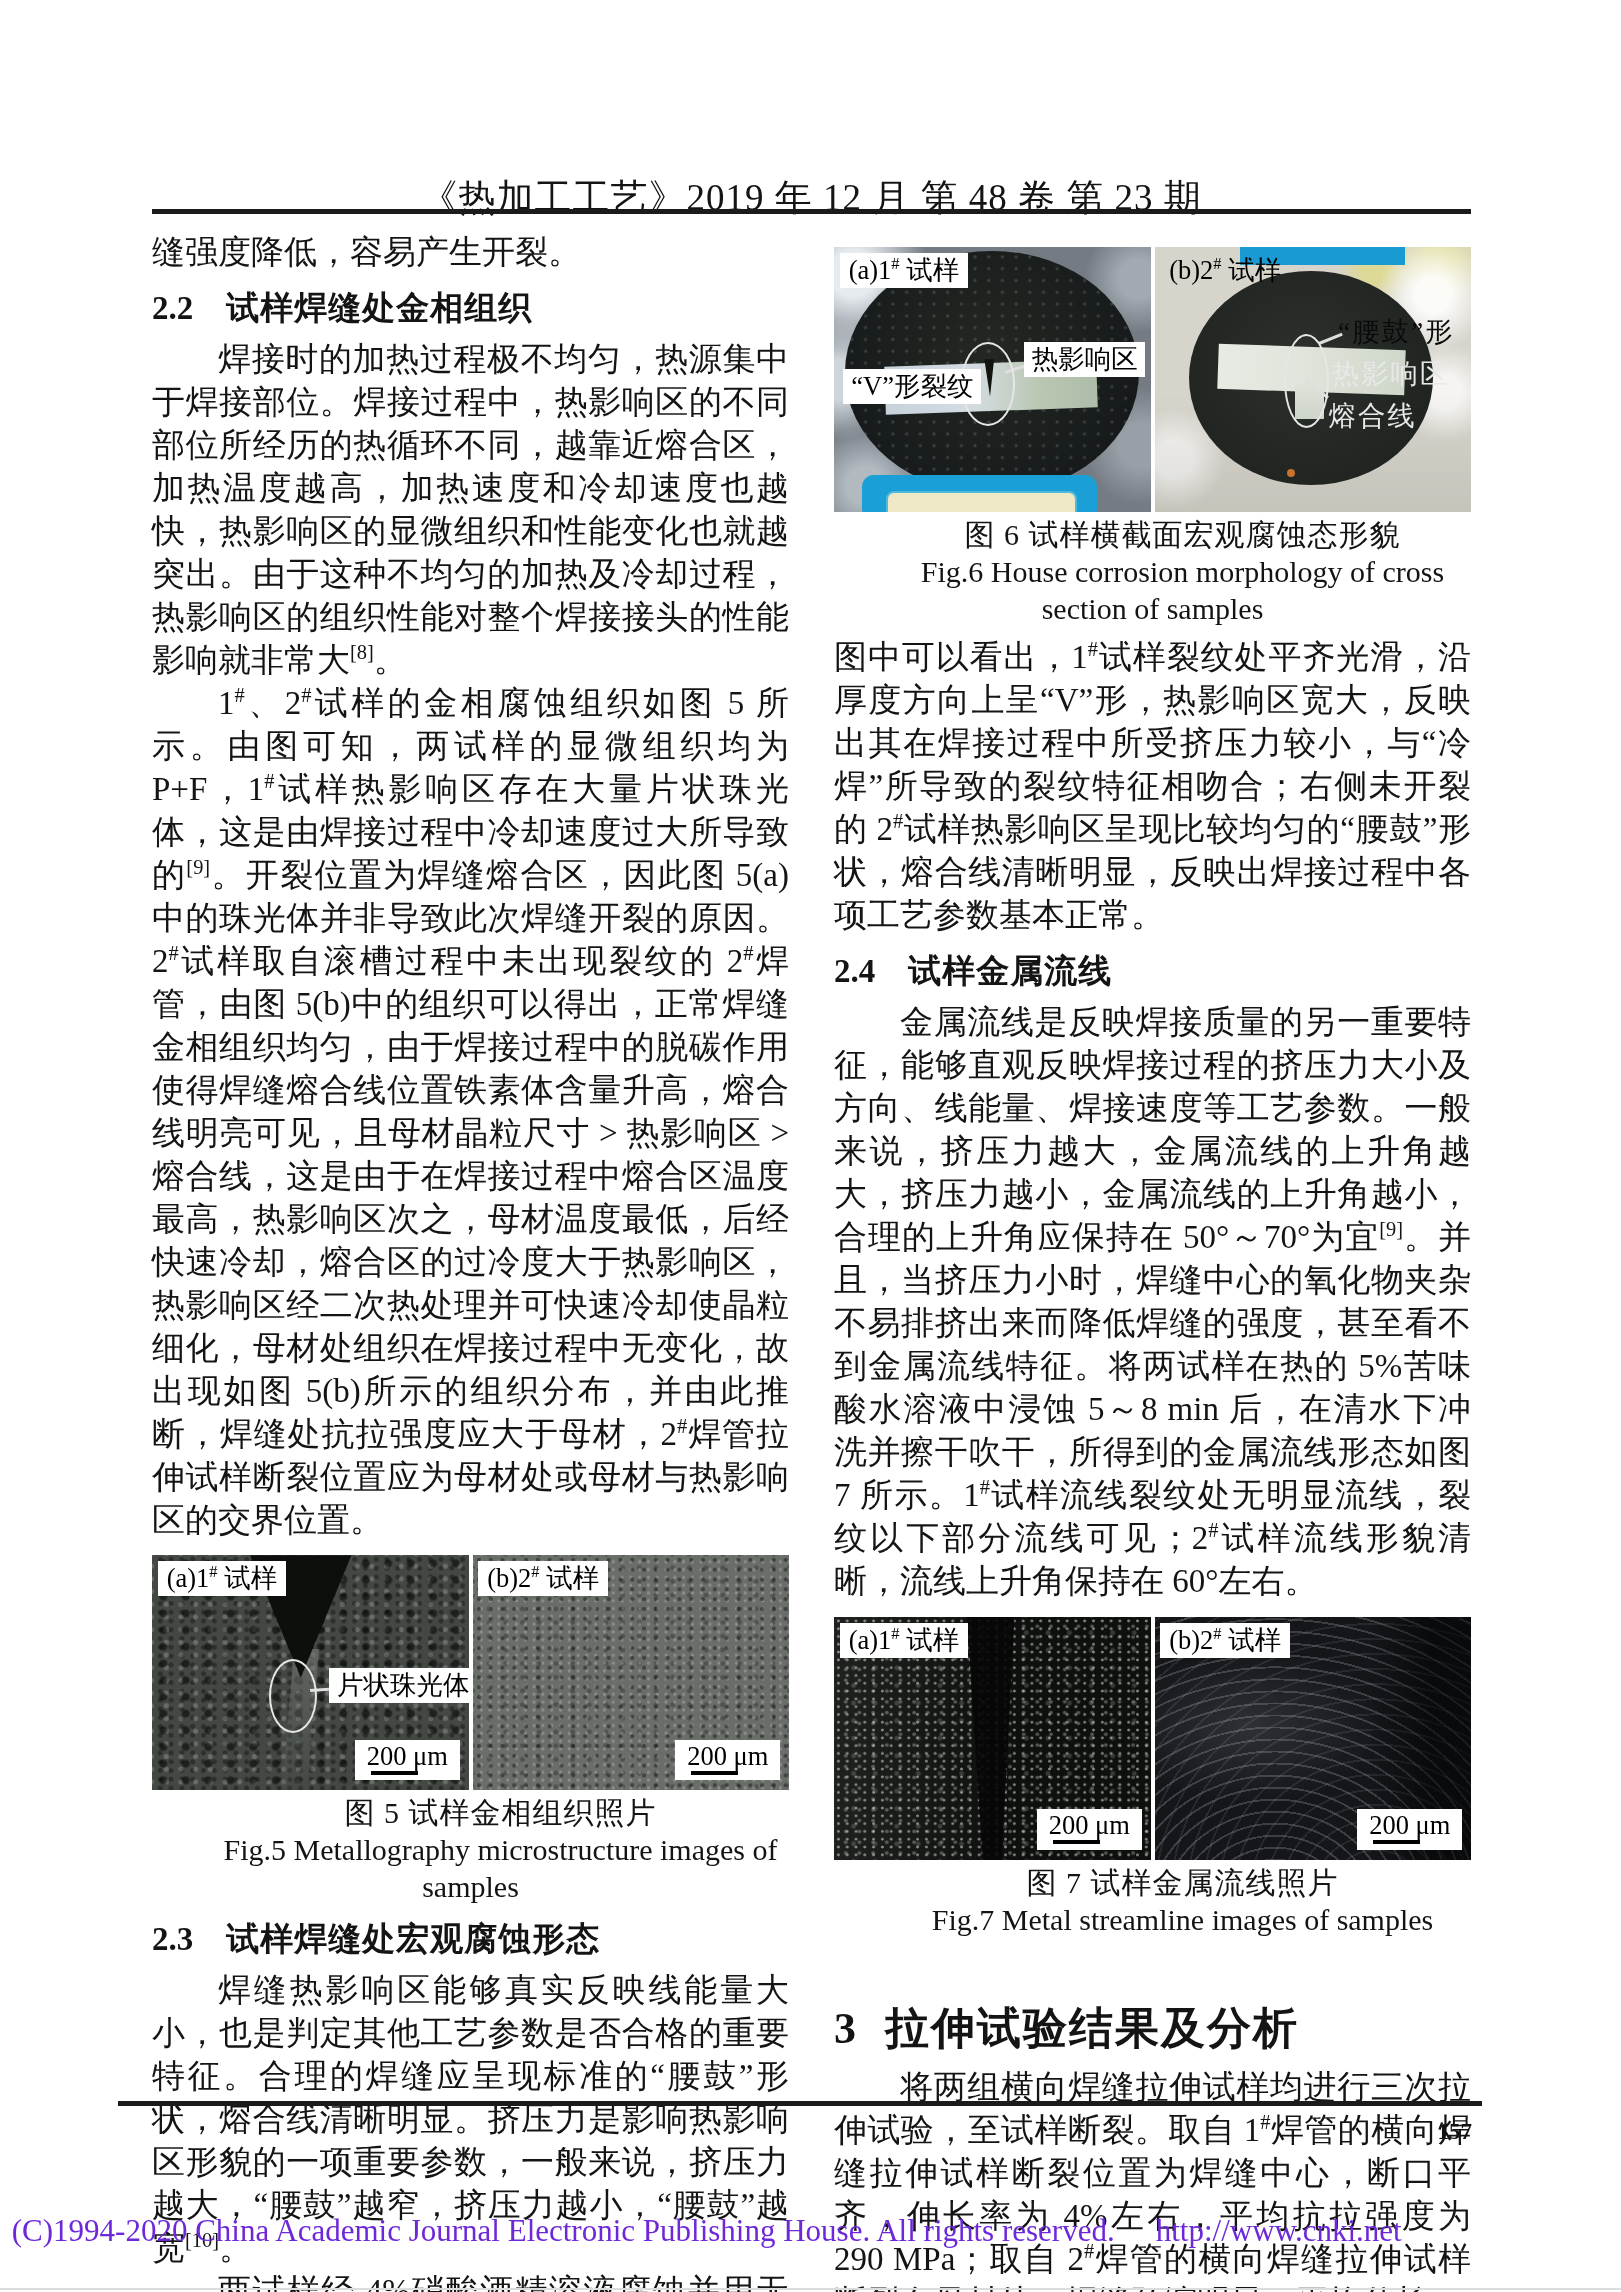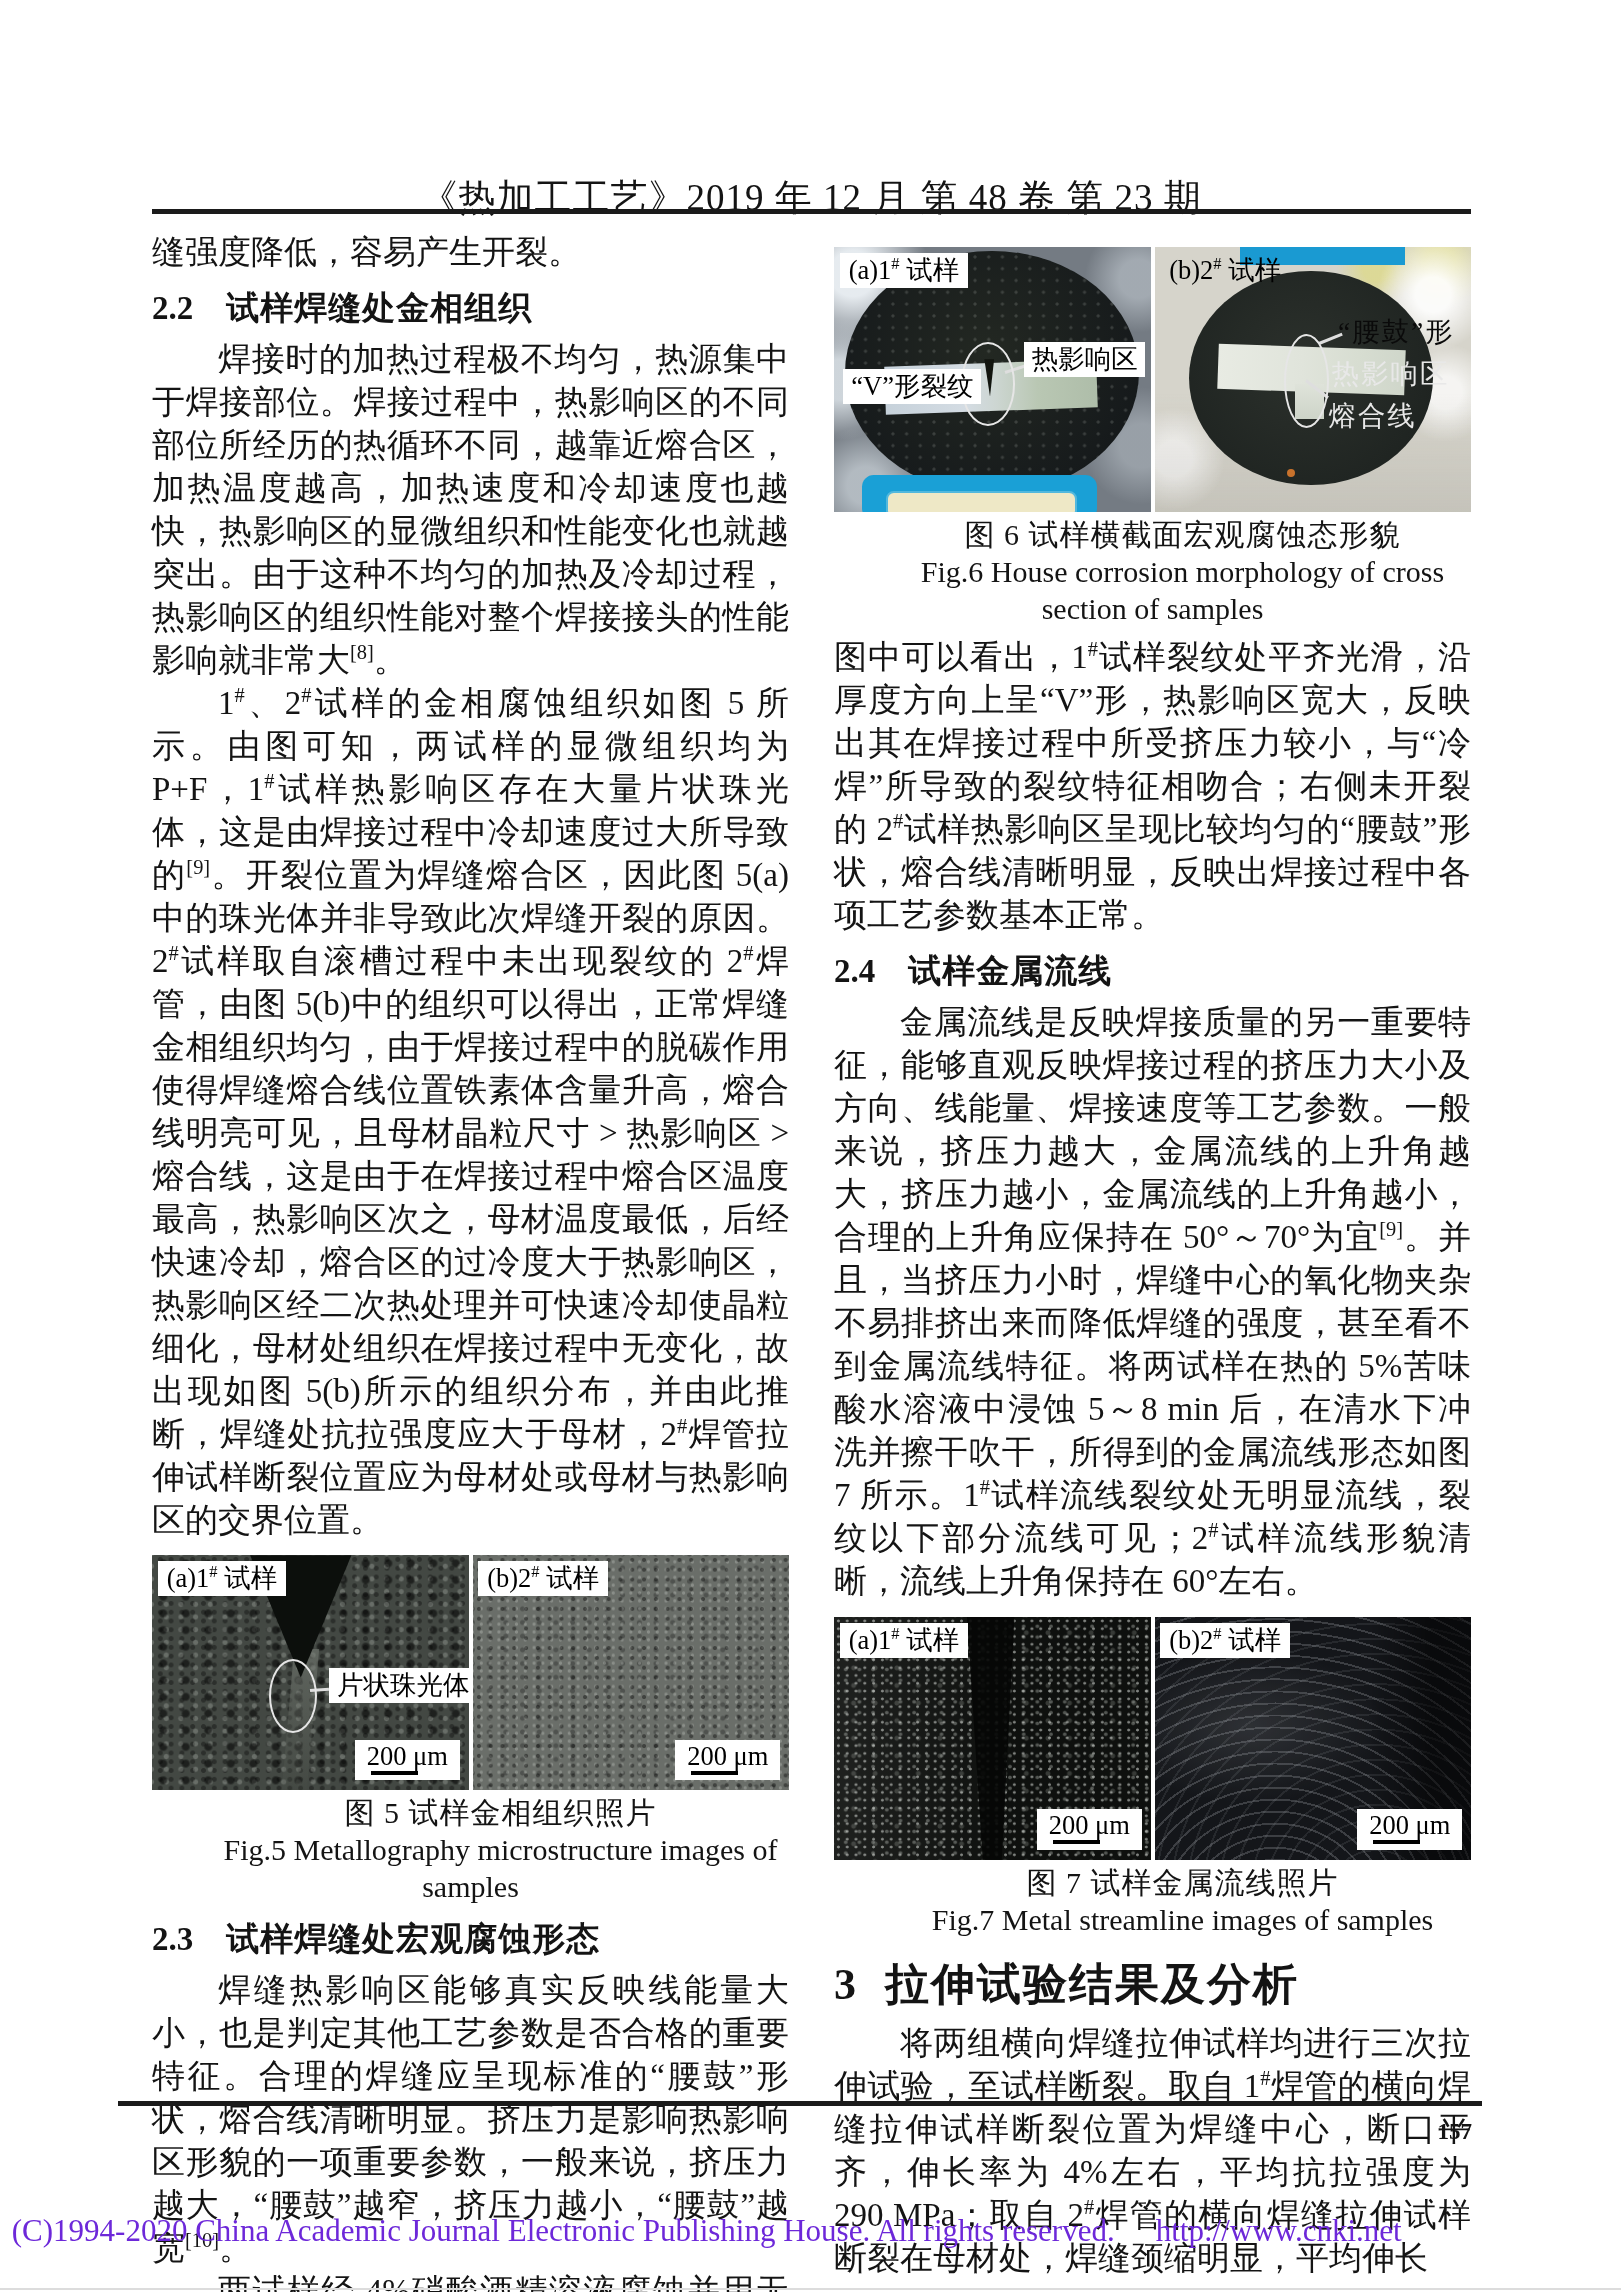--- a/index.html
+++ b/index.html
@@ -21,21 +21,21 @@
   
   .columns { position:absolute; top:231px; left:152px; width:1319px; display:flex; gap:45px; }
   .col { width:637px; font-size:33px; line-height:43px; text-align:justify; }
   .col p { margin:0 0 0 0; text-indent:2em; }
   .col p.noindent { text-indent:0; }
   sup { font-size:0.62em; line-height:0; }
 
   .sec { display:flex; gap:33px; font-weight:bold; font-size:33px; margin:11.8px 0 7.8px; align-items:baseline; }
   .sec .sec-title { font-family:"Liberation Sans","DejaVu Sans",sans-serif; letter-spacing:1px; }
   .sec3 { display:flex; gap:29px; font-weight:bold; font-size:44px; margin:25.5px 0 15.7px; align-items:baseline; }
-  .sec3 .sec-title { font-family:Liberation Serif, serif; letter-spacing:2px; }
+  .sec3 .sec-title { font-family:Liberation Serif, serif; letter-spacing:2px;margin-top:44px; }
 
   .cap { text-align:center; text-indent:0; font-size:30px; line-height:37px; margin:0; }
   .cap-cn { margin-top:7.8px; letter-spacing:1px; }
 
   
   .fig-row { display:flex; gap:4px; margin:13.7px 0 3.9px; }
   .panel { position:relative; flex:1; overflow:hidden; background:#444; }
   .h240 { height:235px; } .h270 { height:265px; } .h248 { height:243px; }
 
   .plabel {

